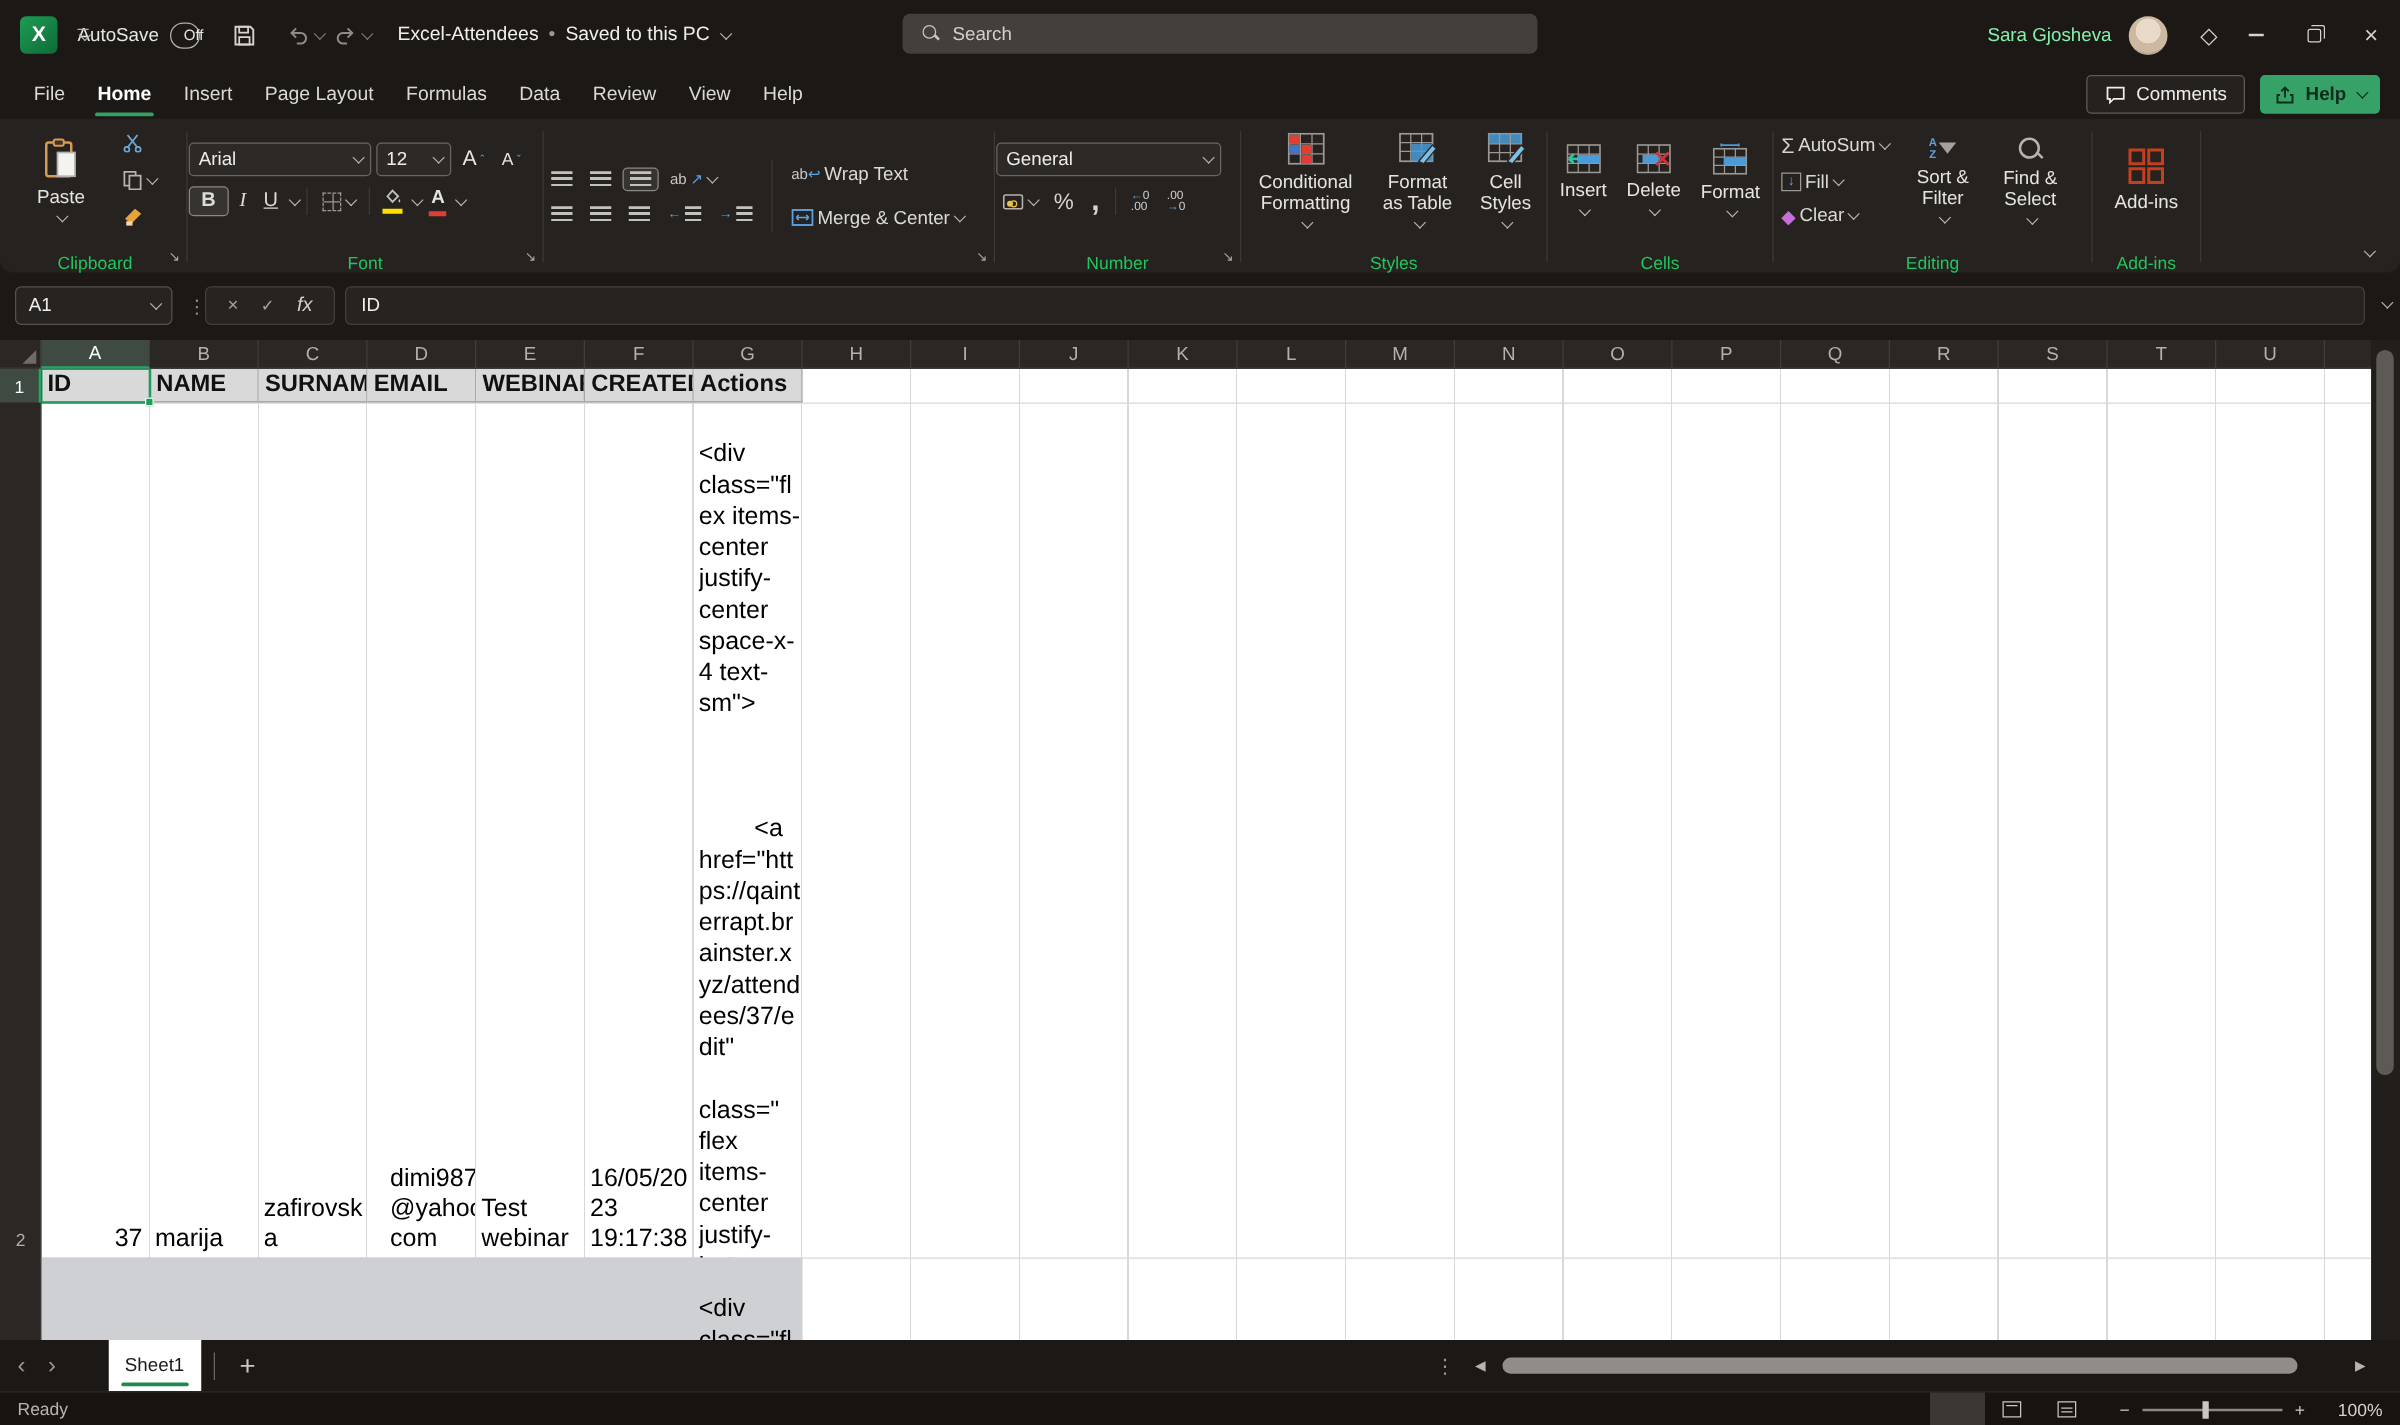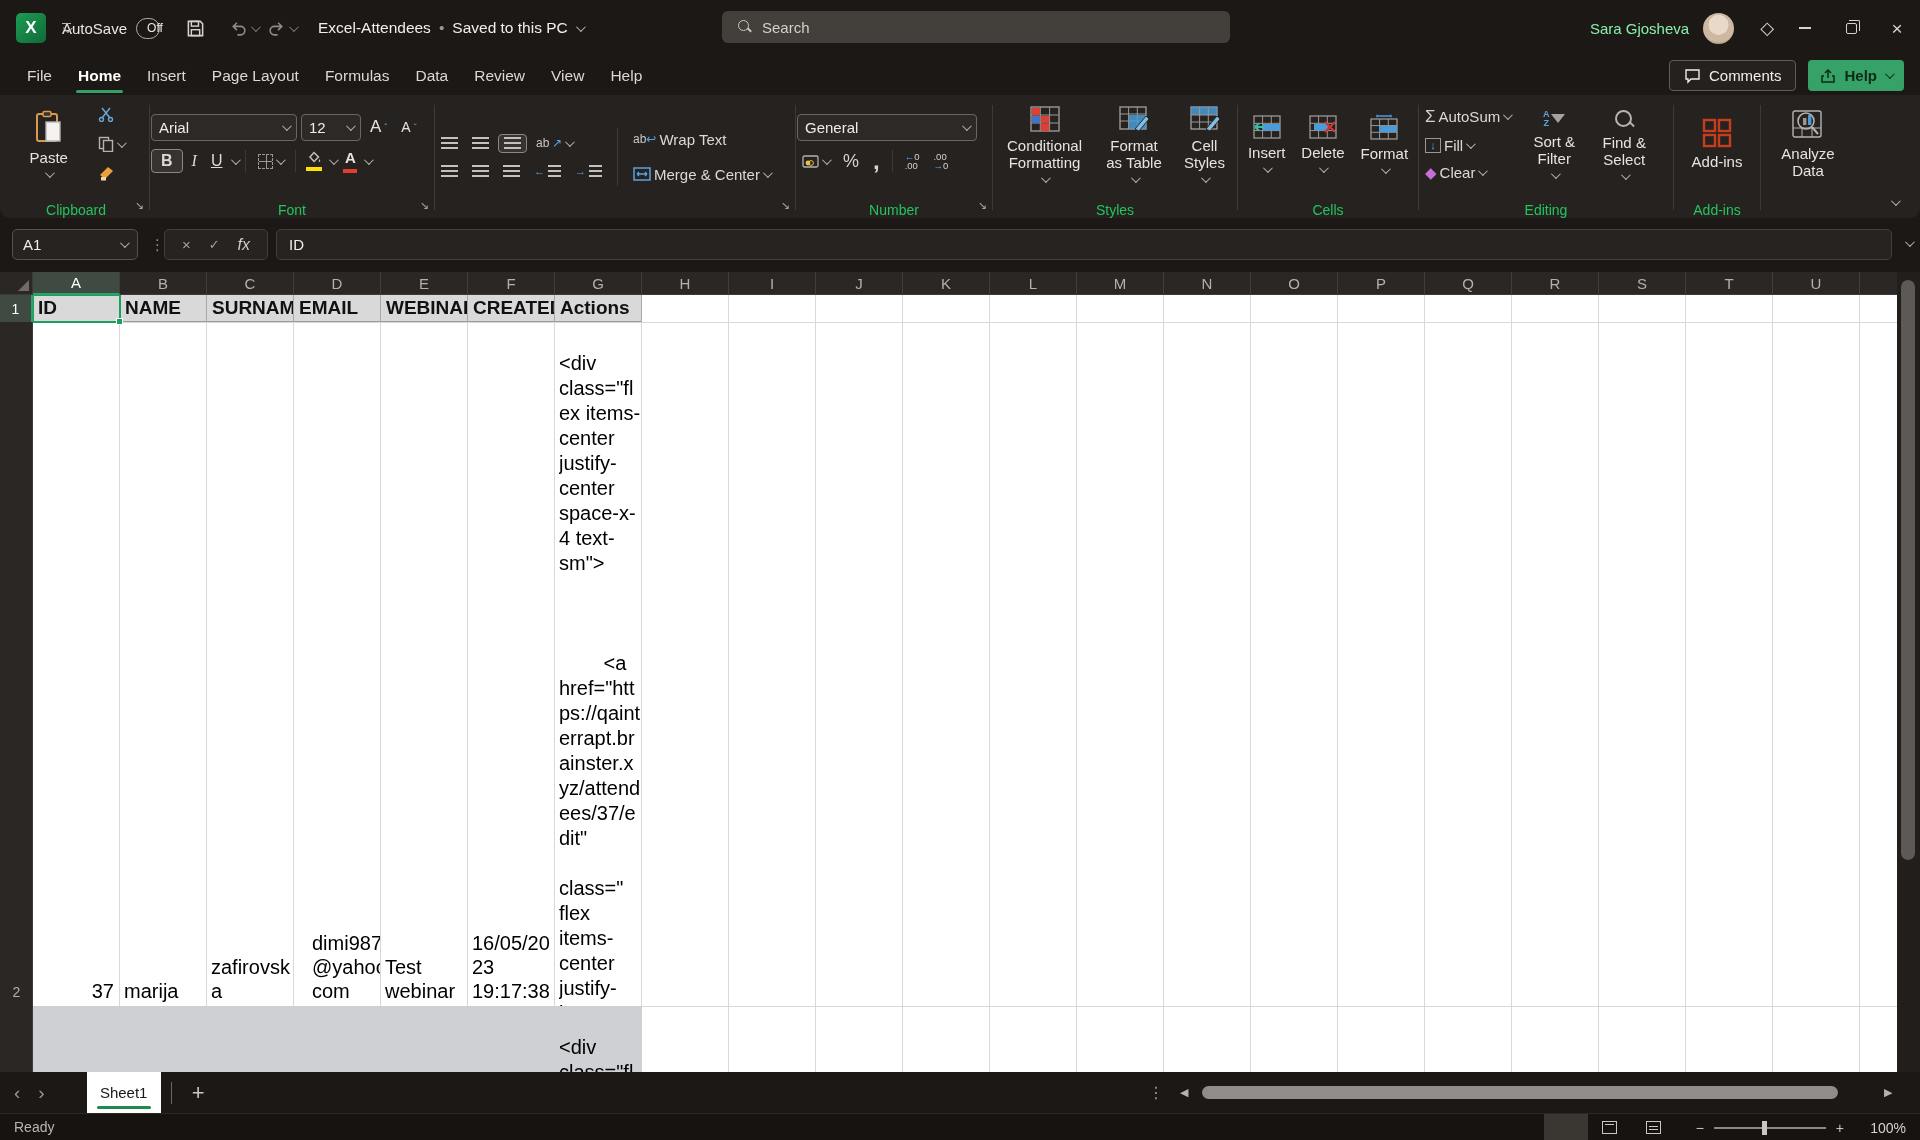--- a/index.html
+++ b/index.html
@@ -543,33 +543,20 @@
           <span>Add-ins</span>
         </div>
       </div>
       <div class="rg-label">
           <span>Add-ins</span>
         </div>
     </div>
     <div class="vsep"></div>
 
     <div class="rgroup" style="width:92px">
-      <div class="rg-body" style="justify-content:center">
-        <div class="bigbtn">
-          <svg width="32" height="30" viewBox="0 0 32 30">
-            <rect x="1" y="1" width="28" height="26" rx="2" fill="none" stroke="#b5b2af" stroke-width="1.4"></rect>
-            <path d="M1 18 H29 M10 18 V27 M20 18 V27" stroke="#b5b2af" stroke-width="1"></path>
-            <rect x="11" y="8" width="3.4" height="7" fill="#9b9894"></rect>
-              <rect x="16" y="5" width="3.4" height="10" fill="#4a9bd8"></rect>
-            <circle cx="14" cy="11" r="8" fill="none" stroke="#b5b2af" stroke-width="1.6"></circle>
-            <path d="M20 17 L26 24" stroke="#b5b2af" stroke-width="2"></path>
-          </svg>
-          <span>Analyze Data</span>
-        </div>
-      </div>
       <div class="rg-label"></div>
     </div>
 
     <span class="chv collapse-chv"></span>
   </div>
 
   <div class="fbar">
     <div class="namebox">
       <span>A1</span>
         <span class="chv"></span>

